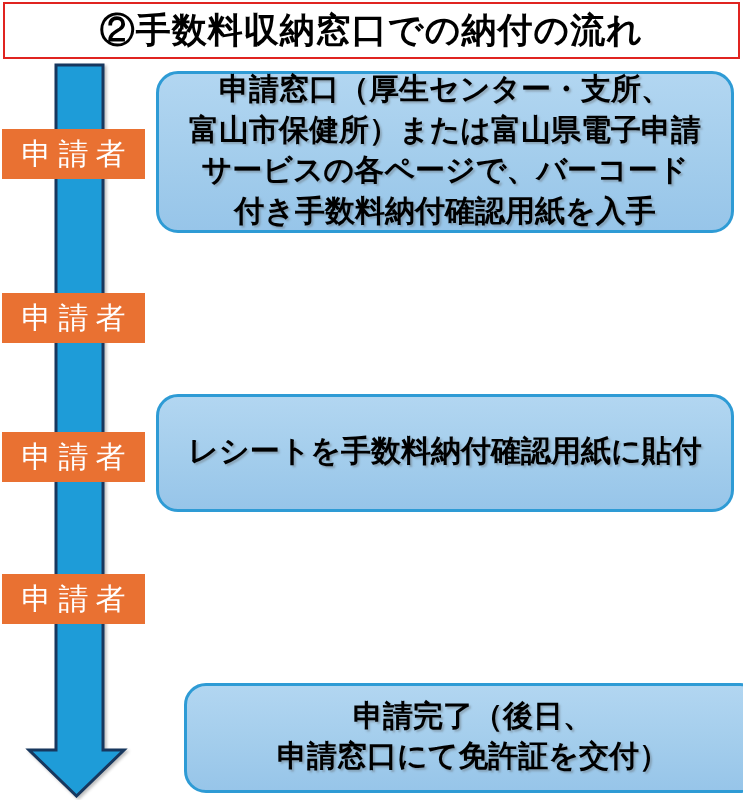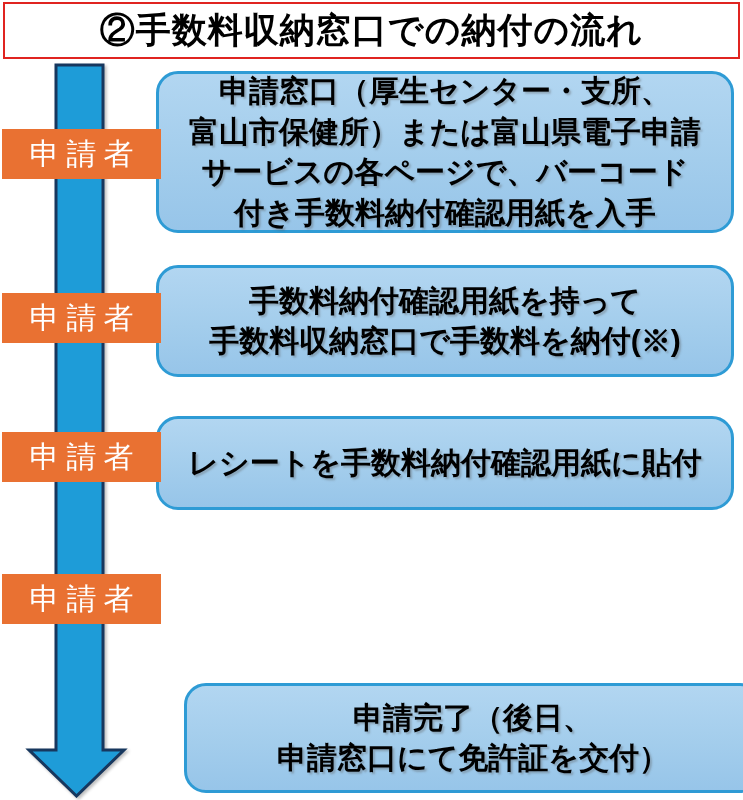--- a/index.html
+++ b/index.html
@@ -34,29 +34,30 @@
     border:3px solid #2e9bd5;border-radius:22px;
     background:linear-gradient(180deg,#b2d6f1 0%,#a3cdec 55%,#97c5e9 100%);
     display:flex;align-items:center;justify-content:center;
     text-align:center;
   }
   .step .step-text{
     font-size:30px;font-weight:700;color:#000000;
     line-height:1.35;white-space:pre-line;
     text-shadow:2px 2px 2px rgba(90,90,90,0.35);
     padding:0 8px;
+    font-family:Liberation Mono, monospace;
   }
   .step-1{top:71px;height:162px;}
   .step-2{top:265px;height:112px;}
-  .step-3{top:416px;height:94px;align-items:center;}
+  .step-3{top:394px;height:118px;align-items:center;}
   .step-4{top:543px;height:110px;}
   .step-5{top:683px;height:110px;margin-left:28px;}
   
   .actor{
-    position:absolute;left:2px;width:159px;height:50px;
+    position:absolute;left:2px;width:143px;height:50px;
     background:#e97132;
     display:flex;align-items:center;justify-content:center;
     z-index:3;
   }
   .actor .actor-text{
     color:#ffffff;font-size:30px;font-weight:500;
     letter-spacing:7px;text-indent:7px;white-space:nowrap;
   }
   .actor-1{top:129px;}
   .actor-2{top:293px;}
@@ -75,24 +76,20 @@
   <svg class="flow-arrow" viewBox="0 0 105 736" xmlns="http://www.w3.org/2000/svg" aria-hidden="true">
     <polygon points="31,3 78,3 78,688 99,688 51.5,734 4,688 31,688" fill="#1e9cd8" stroke="#17375e" stroke-width="3" stroke-linejoin="miter"></polygon>
   </svg>
 
   <div class="step step-1">
     <span class="step-text">申請窓口（厚生センター・支所、
 富山市保健所）または富山県電子申請
 サービスの各ページで、バーコード
 付き手数料納付確認用紙を入手</span>
   </div>
-  <div class="step step-2">
-    <span class="step-text">手数料納付確認用紙を持って
-手数料収納窓口で手数料を納付(※)</span>
-  </div>
   <div class="step step-3">
     <span class="step-text">レシートを手数料納付確認用紙に貼付</span>
   </div>
   <div class="step step-5">
     <span class="step-text">申請完了（後日、
 申請窓口にて免許証を交付）</span>
   </div>
 
   <div class="actor actor-1">
     <span class="actor-text">申請者</span>

